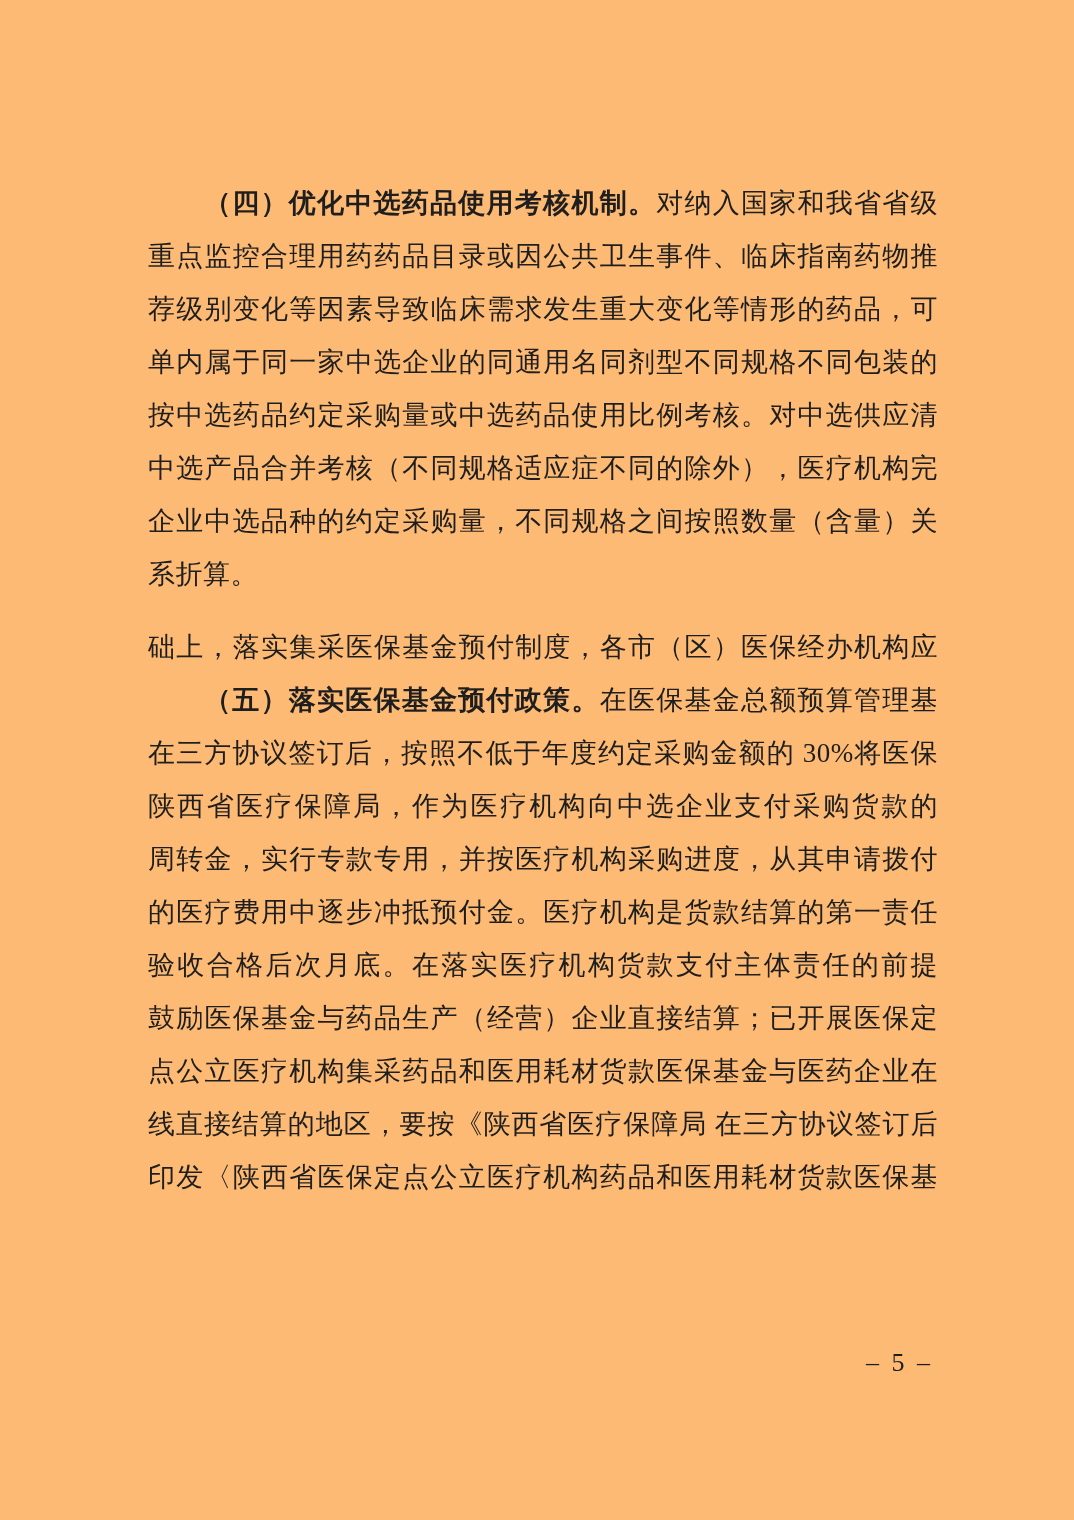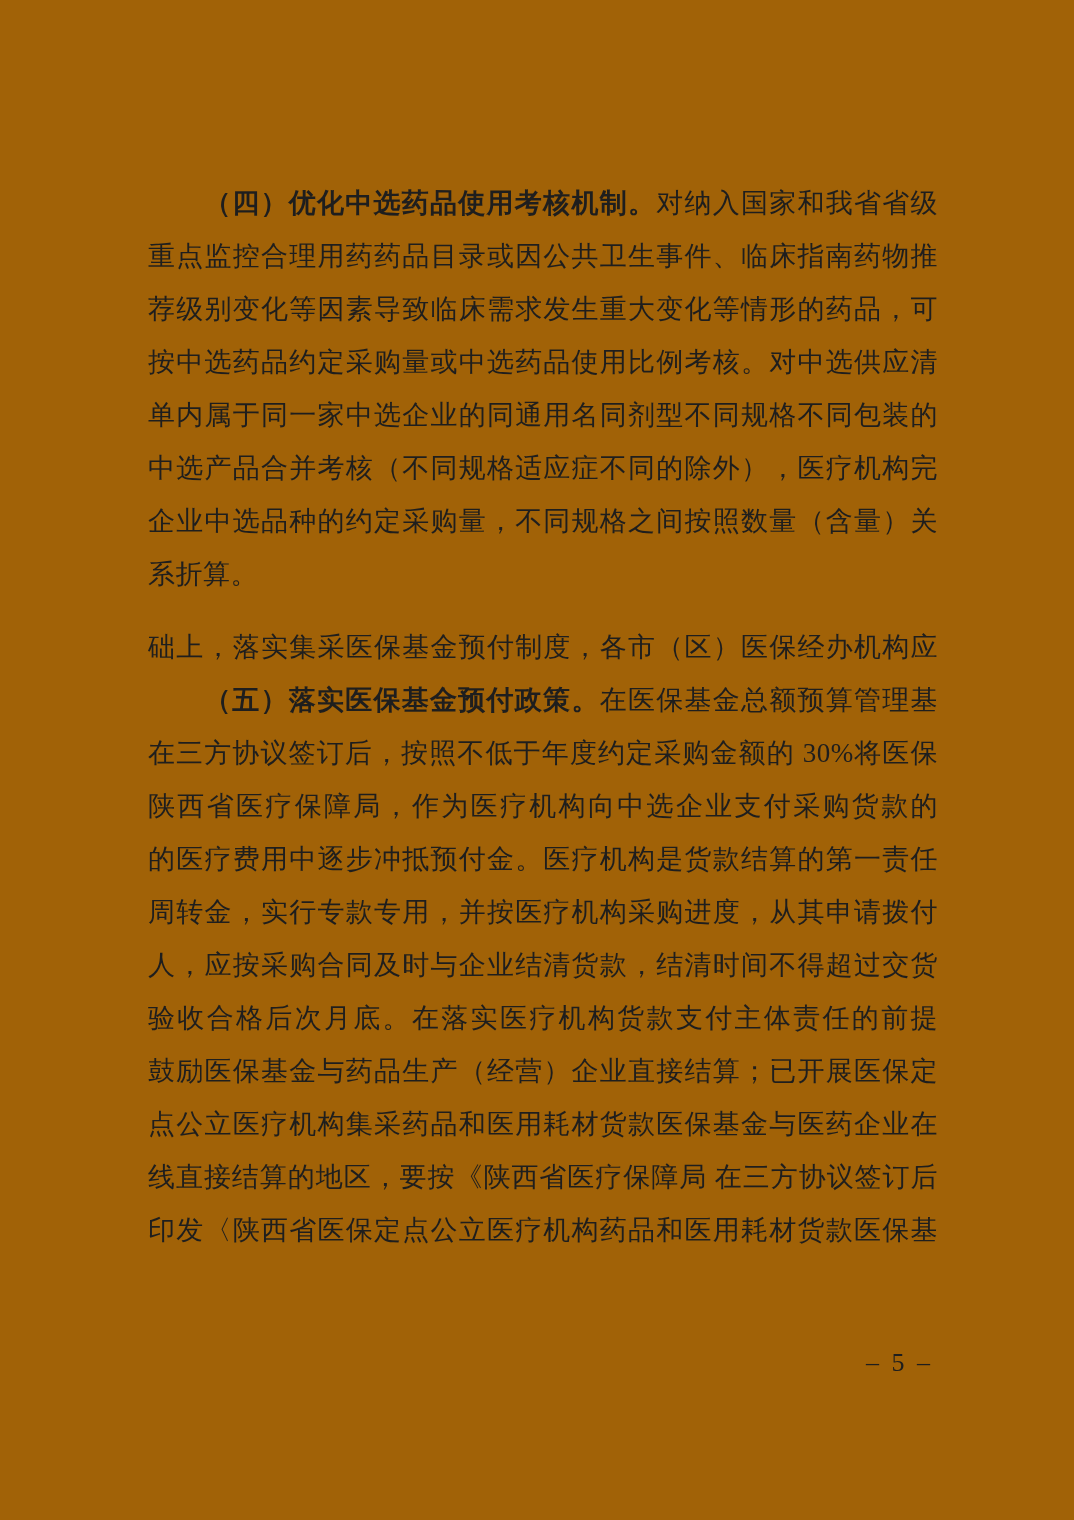--- a/index.html
+++ b/index.html
@@ -5,21 +5,21 @@
   html, body { margin: 0; padding: 0; }
   body {
     width: 1074px; height: 1520px;
     background: #ffffff;
     position: relative;
     font-family: "Liberation Serif", serif;
     color: #1e1e1e;
   }
   .page {
     position: absolute; inset: 0;
-    background: #a16207;
+    background: #fdba74;
   }
   .content {
     position: absolute;
     left: 148px; top: 177px;
     width: 790px;
   }
   .para { display: block; }
   .para.second { margin-top: 20px; }
   .line {
     font-size: 27px;
@@ -48,35 +48,34 @@
 </head>
 <body>
 
 <div class="page">
   <div class="content">
 
     <div class="para">
       <div class="line first"><span class="heading">（四）优化中选药品使用考核机制。</span><span>对纳入国家和我省省级</span></div>
       <div class="line">重点监控合理用药药品目录或因公共卫生事件、临床指南药物推</div>
       <div class="line">荐级别变化等因素导致临床需求发生重大变化等情形的药品，可</div>
+      <div class="line">单内属于同一家中选企业的同通用名同剂型不同规格不同包装的</div>
       <div class="line">按中选药品约定采购量或中选药品使用比例考核。对中选供应清</div>
-      <div class="line">单内属于同一家中选企业的同通用名同剂型不同规格不同包装的</div>
       <div class="line">中选产品合并考核（不同规格适应症不同的除外），医疗机构完成</div>
       <div class="line">企业中选品种的约定采购量，不同规格之间按照数量（含量）关</div>
       <div class="line para-end">系折算。</div>
     </div>
 
     <div class="para second">
       <div class="line">础上，落实集采医保基金预付制度，各市（区）医保经办机构应</div>
       <div class="line first"><span class="heading">（五）落实医保基金预付政策。</span><span>在医保基金总额预算管理基</span></div>
       <div class="line">在三方协议签订后，按照不低于年度约定采购金额的 30%将医保</div>
       <div class="line">陕西省医疗保障局，作为医疗机构向中选企业支付采购货款的</div>
+      <div class="line">周转金，实行专款专用，并按医疗机构采购进度，从其申请拨付</div>
       <div class="line">的医疗费用中逐步冲抵预付金。医疗机构是货款结算的第一责任</div>
-      <div class="line">周转金，实行专款专用，并按医疗机构采购进度，从其申请拨付</div>
-      <div class="line">人，应按采购合同及时与企业结清货款，结清时间不得超过交货</div>
       <div class="line">验收合格后次月底。在落实医疗机构货款支付主体责任的前提下，</div>
       <div class="line">鼓励医保基金与药品生产（经营）企业直接结算；已开展医保定</div>
       <div class="line">点公立医疗机构集采药品和医用耗材货款医保基金与医药企业在</div>
       <div class="line">线直接结算的地区，要按《陕西省医疗保障局 在三方协议签订后</div>
       <div class="line">印发〈陕西省医保定点公立医疗机构药品和医用耗材货款医保基</div>
     </div>
 
   </div>
 
   <div class="page-number">– 5 –</div>

